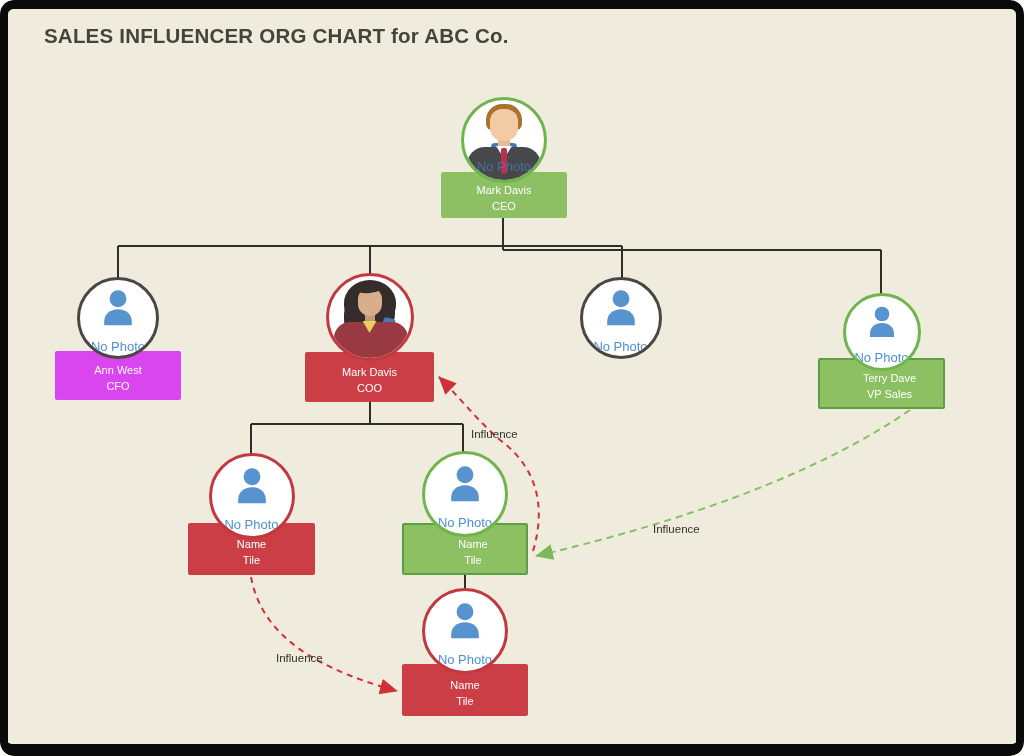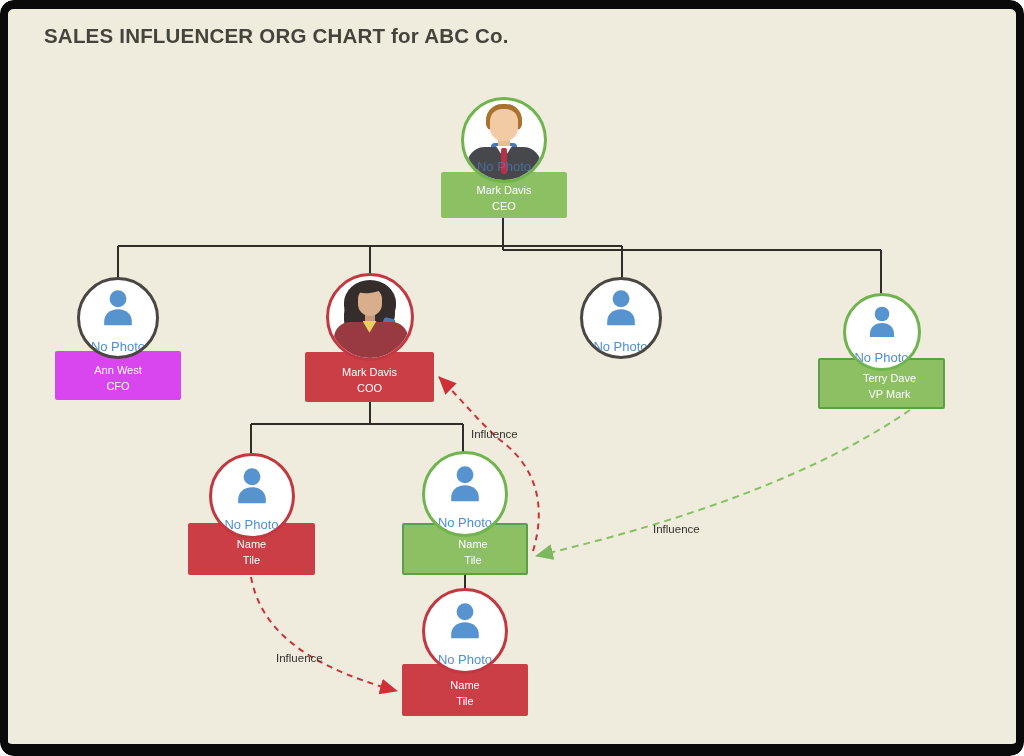--- a/index.html
+++ b/index.html
@@ -182,21 +182,21 @@
         <circle class="glyph" cx="12" cy="7.2" r="4.4"></circle>
         <path class="glyph" d="M12 12.6c-4.3 0-7.2 2.7-7.2 6.4v2h14.4v-2c0-3.7-2.9-6.4-7.2-6.4z"></path>
       </svg>
       <div class="nophoto">No Photo</div>
     </div>
   </div>
 
   <div class="node" id="n-vp">
     <div class="nbox theme-green-outlined">
       <div class="nname">Terry Dave</div>
-      <div class="ntitle">VP Mark</div>
+      <div class="ntitle">VP Sales</div>
     </div>
     <div class="ncircle ring-green">
       <svg class="person-icon" style="width:40px;height:40px" viewBox="0 0 24 24">
         <circle class="glyph" cx="12" cy="7.2" r="4.4"></circle>
         <path class="glyph" d="M12 12.6c-4.3 0-7.2 2.7-7.2 6.4v2h14.4v-2c0-3.7-2.9-6.4-7.2-6.4z"></path>
       </svg>
       <div class="nophoto">No Photo</div>
     </div>
   </div>
 

